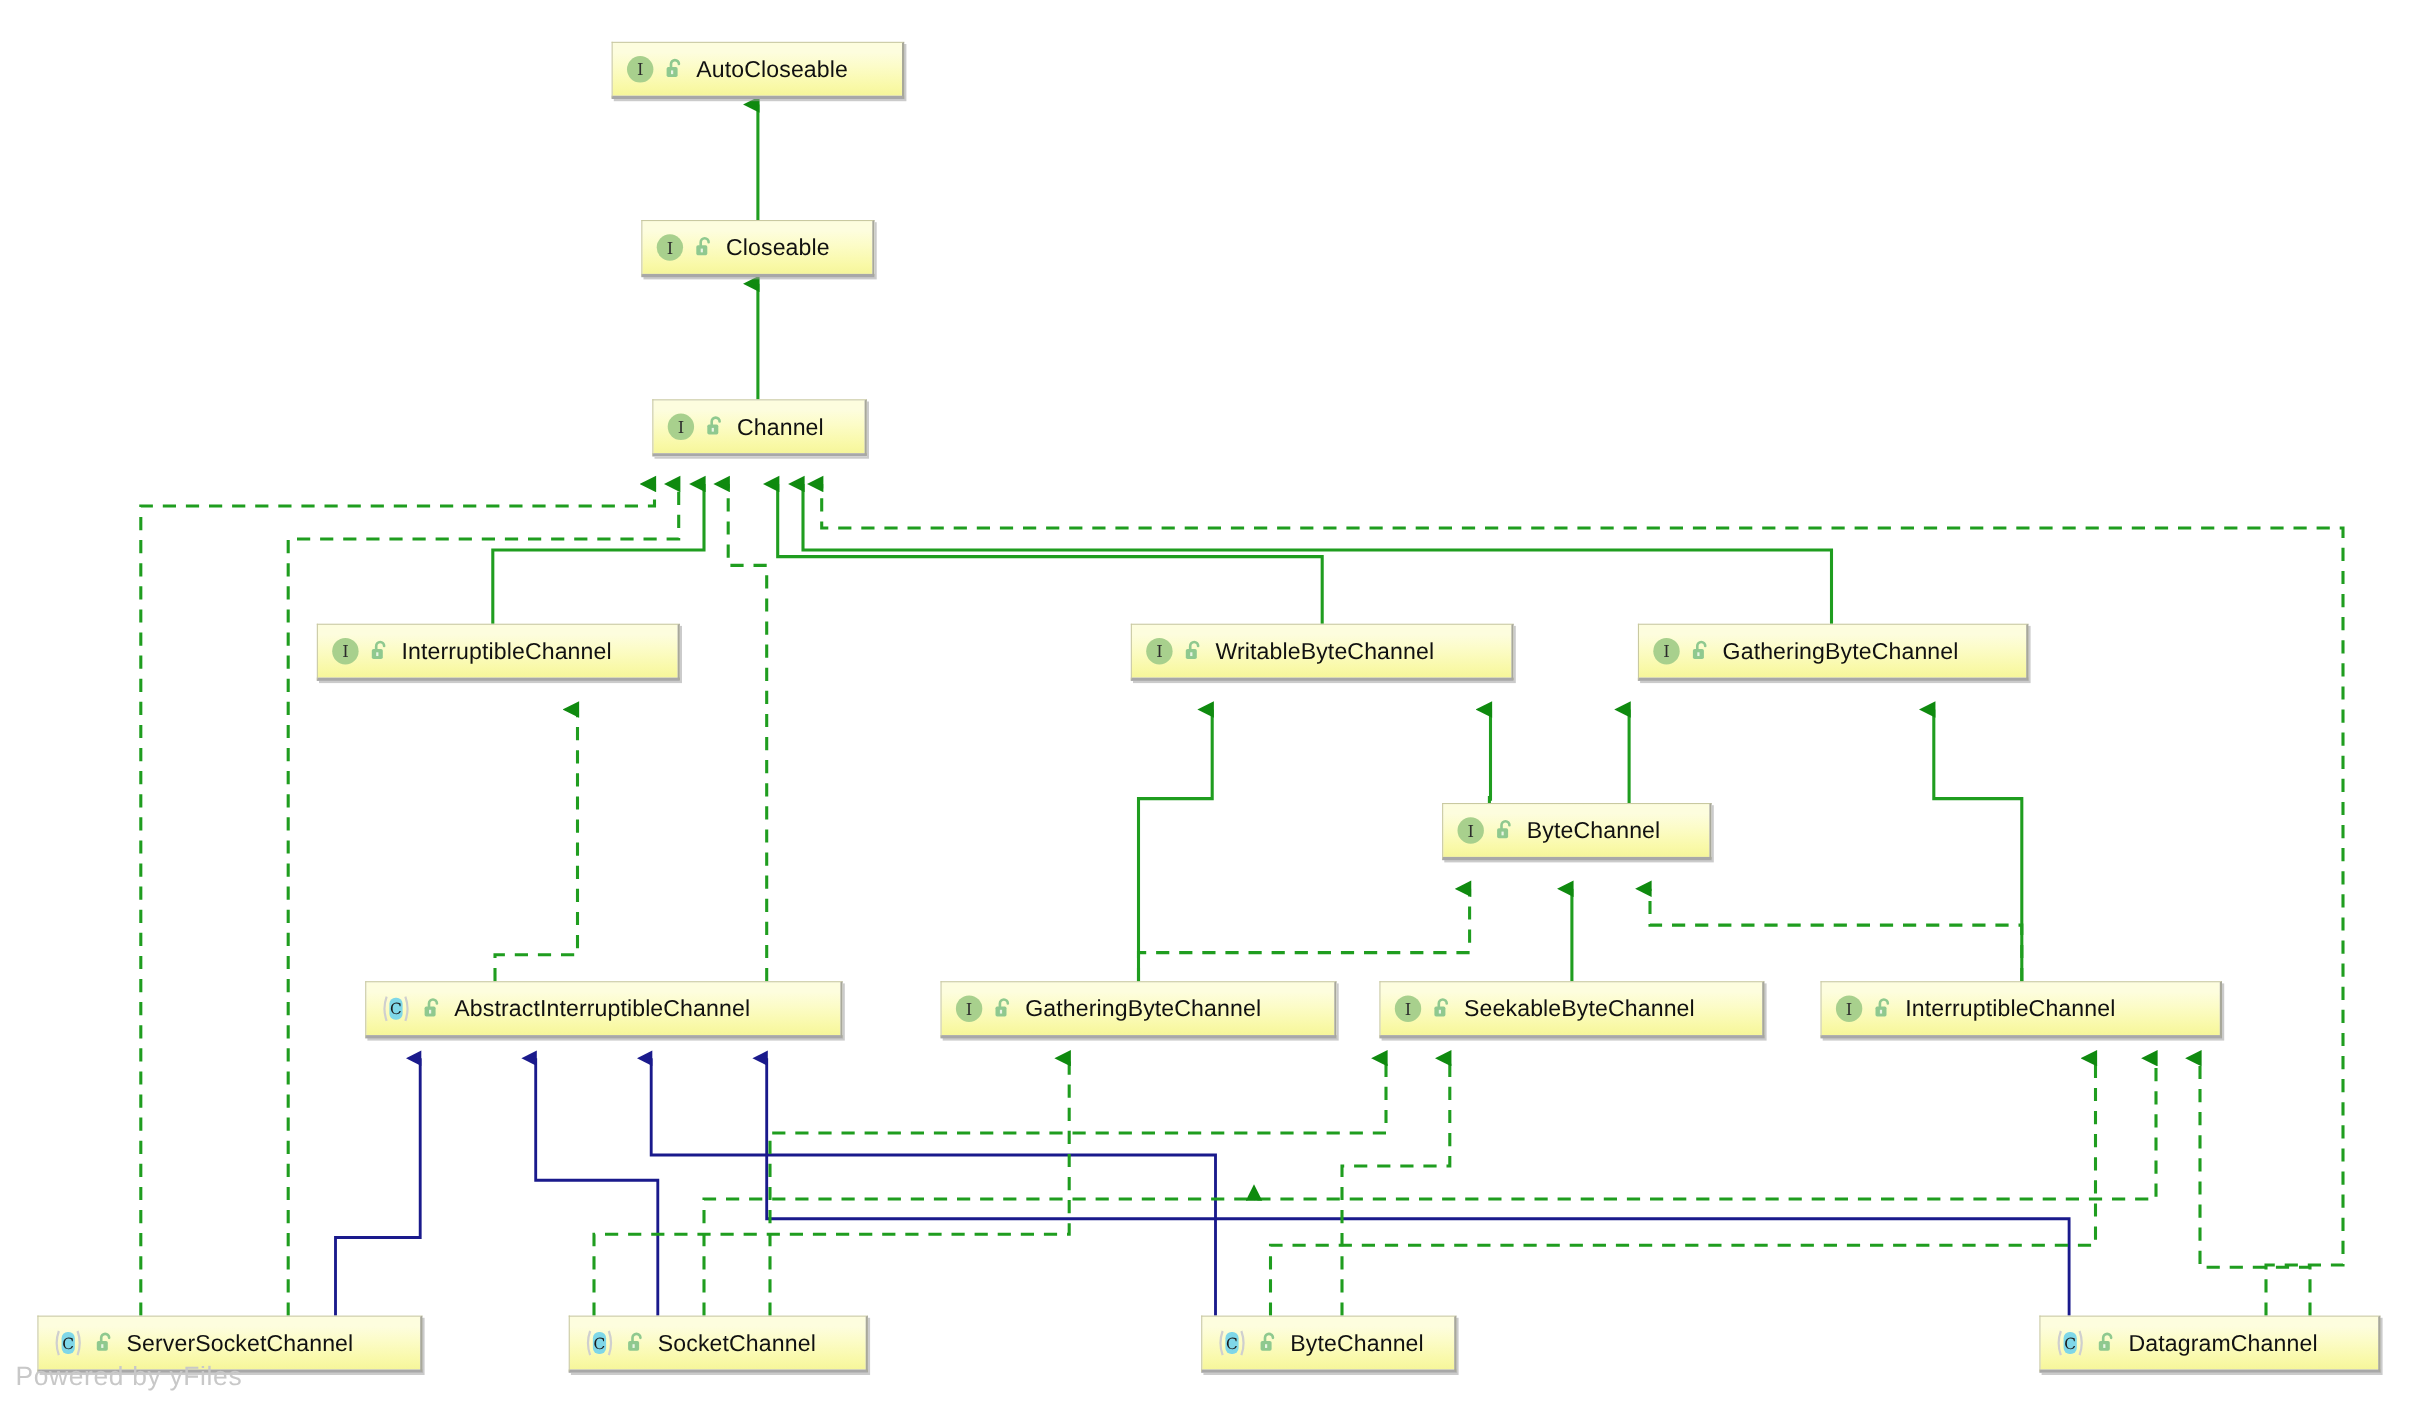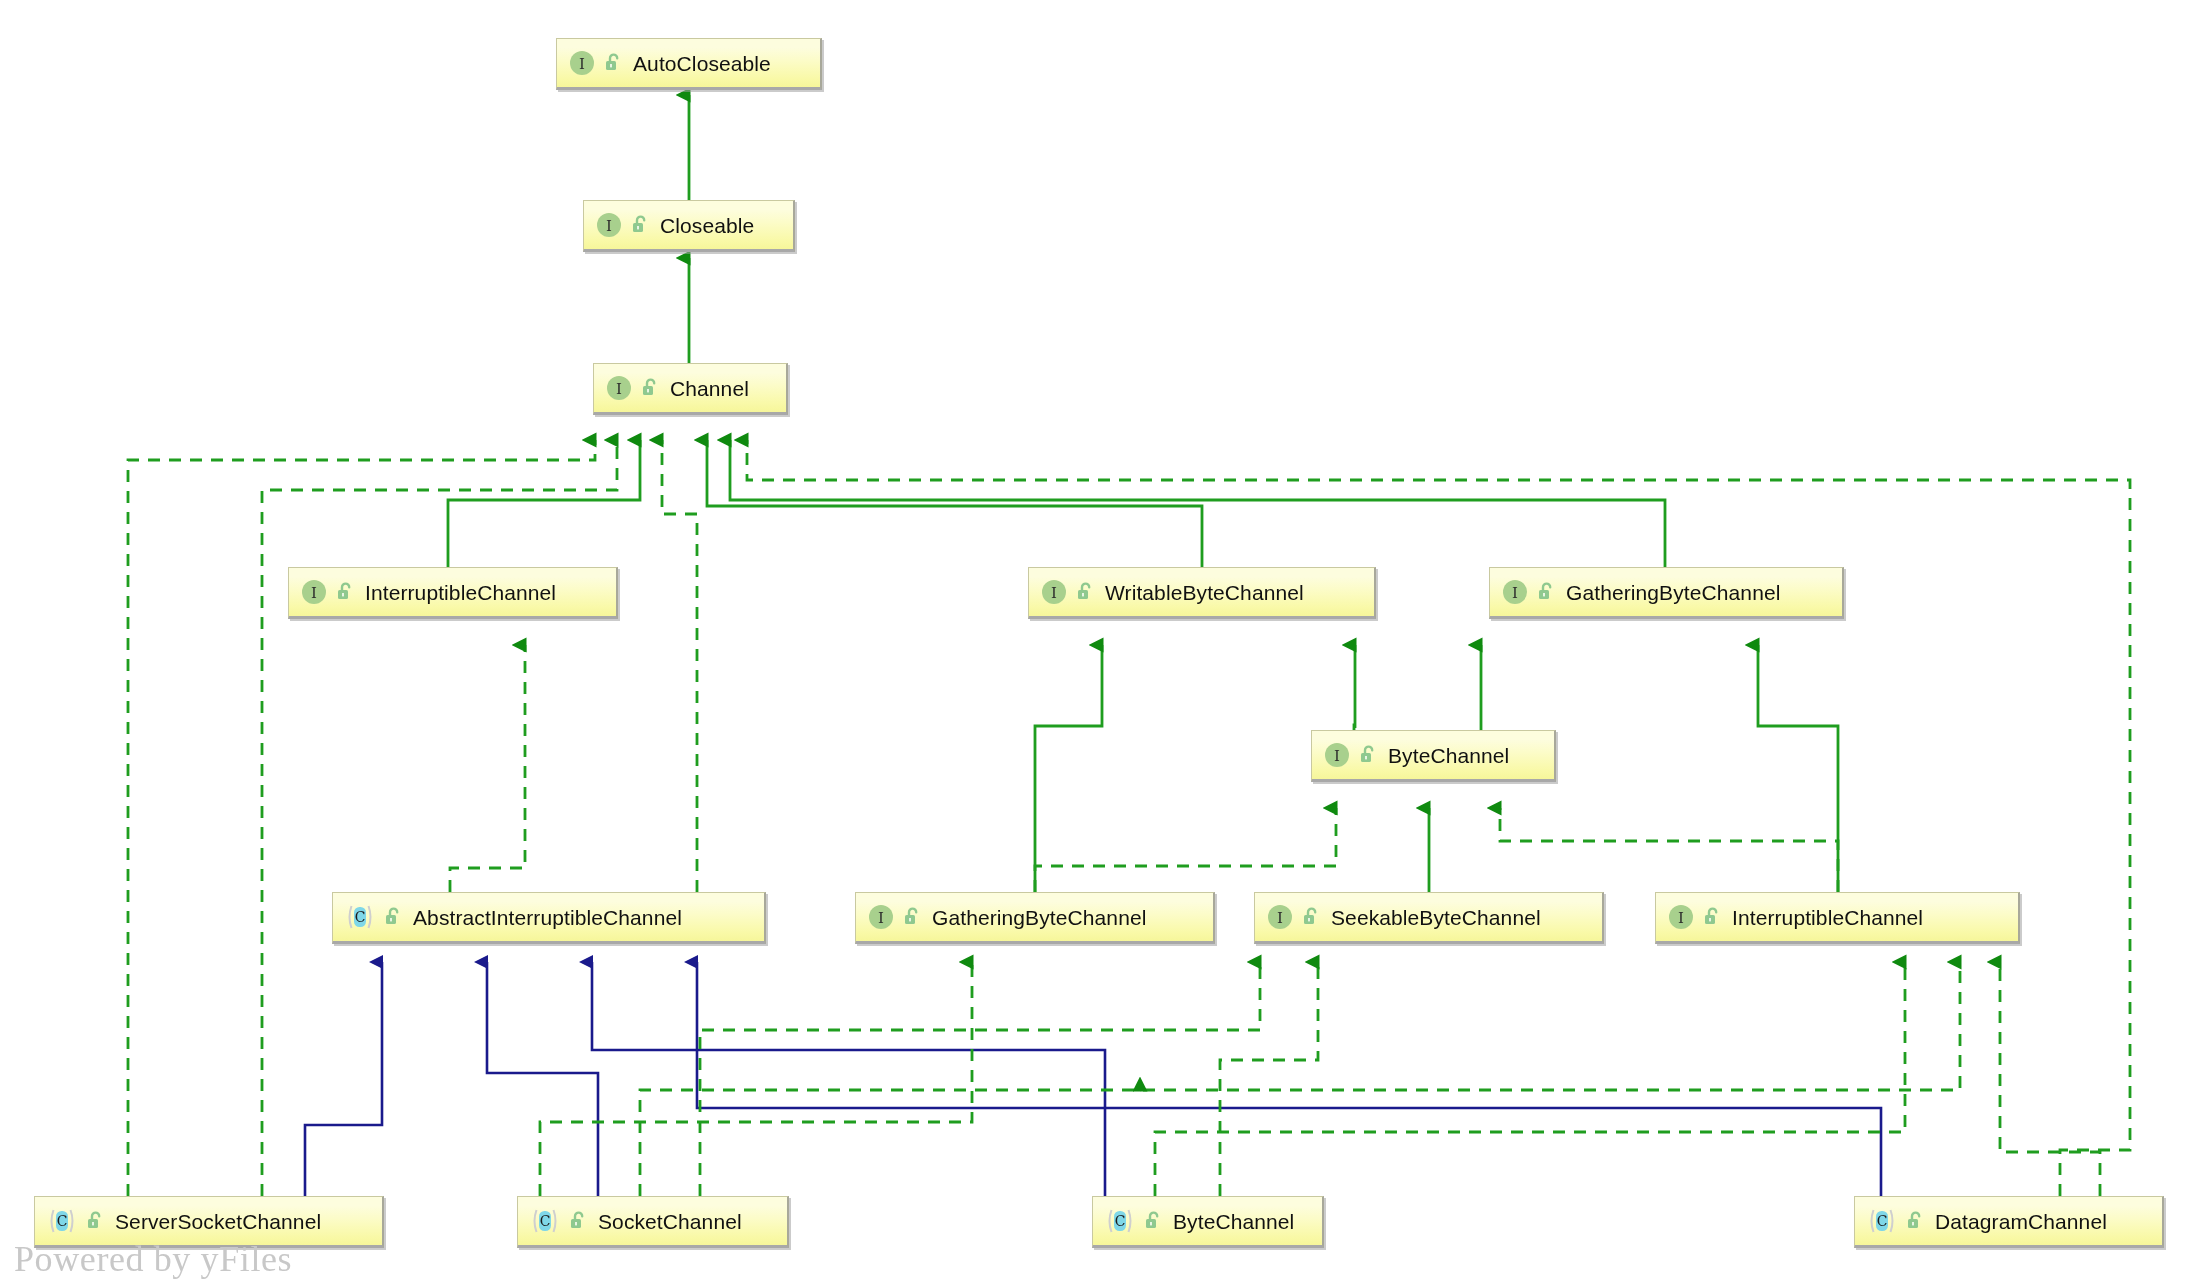--- a/index.html
+++ b/index.html
@@ -51,23 +51,23 @@
   .node .node-label {
     font-size: 21px;
     color: #111111;
     letter-spacing: 0.1px;
     line-height: 1;
   }
   .watermark {
     position: absolute;
     left: 14px;
     top: 1238px;
-    font-size: 36px;
+    font-size: 24px;
     color: #c8c8c8;
-    font-family: Liberation Serif, serif;
+    font-family: Liberation Sans, sans-serif;
     letter-spacing: 0.6px;
     user-select: none;
   }
 </style>
 </head>
 <body>
 
 <div id="canvas">
 
   <svg id="edge-layer" viewBox="0 0 2190 1280" width="2190" height="1280" xmlns="http://www.w3.org/2000/svg">

